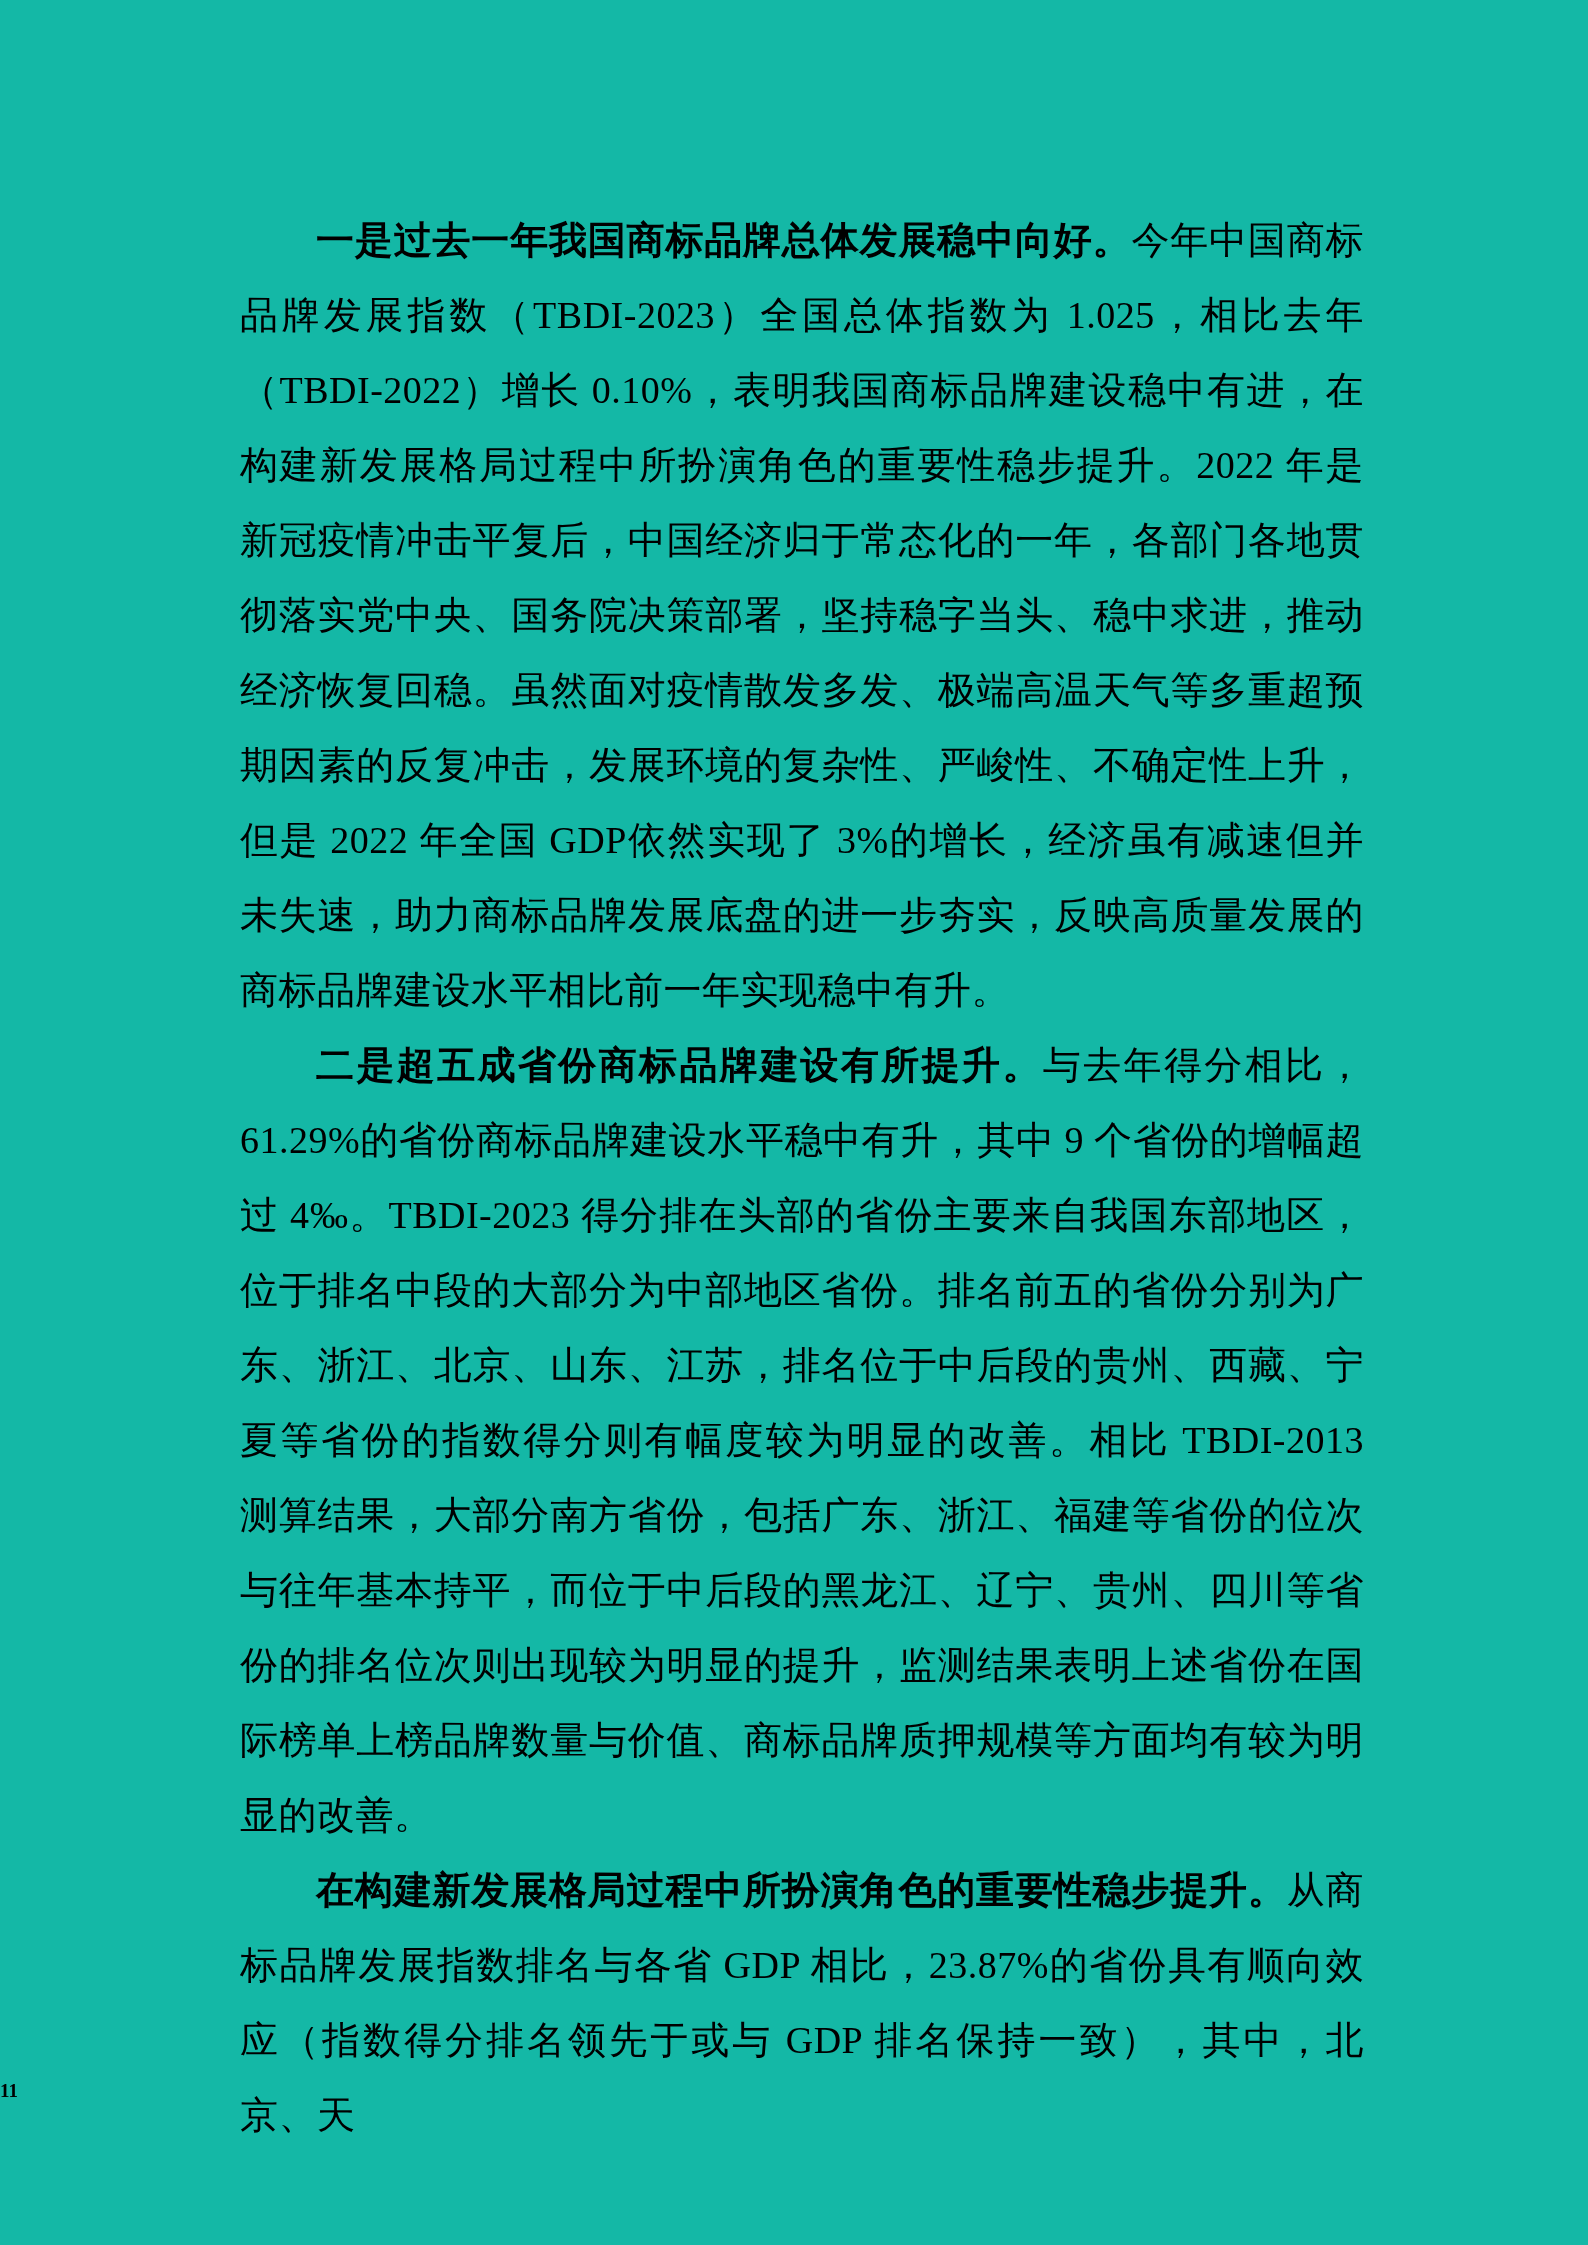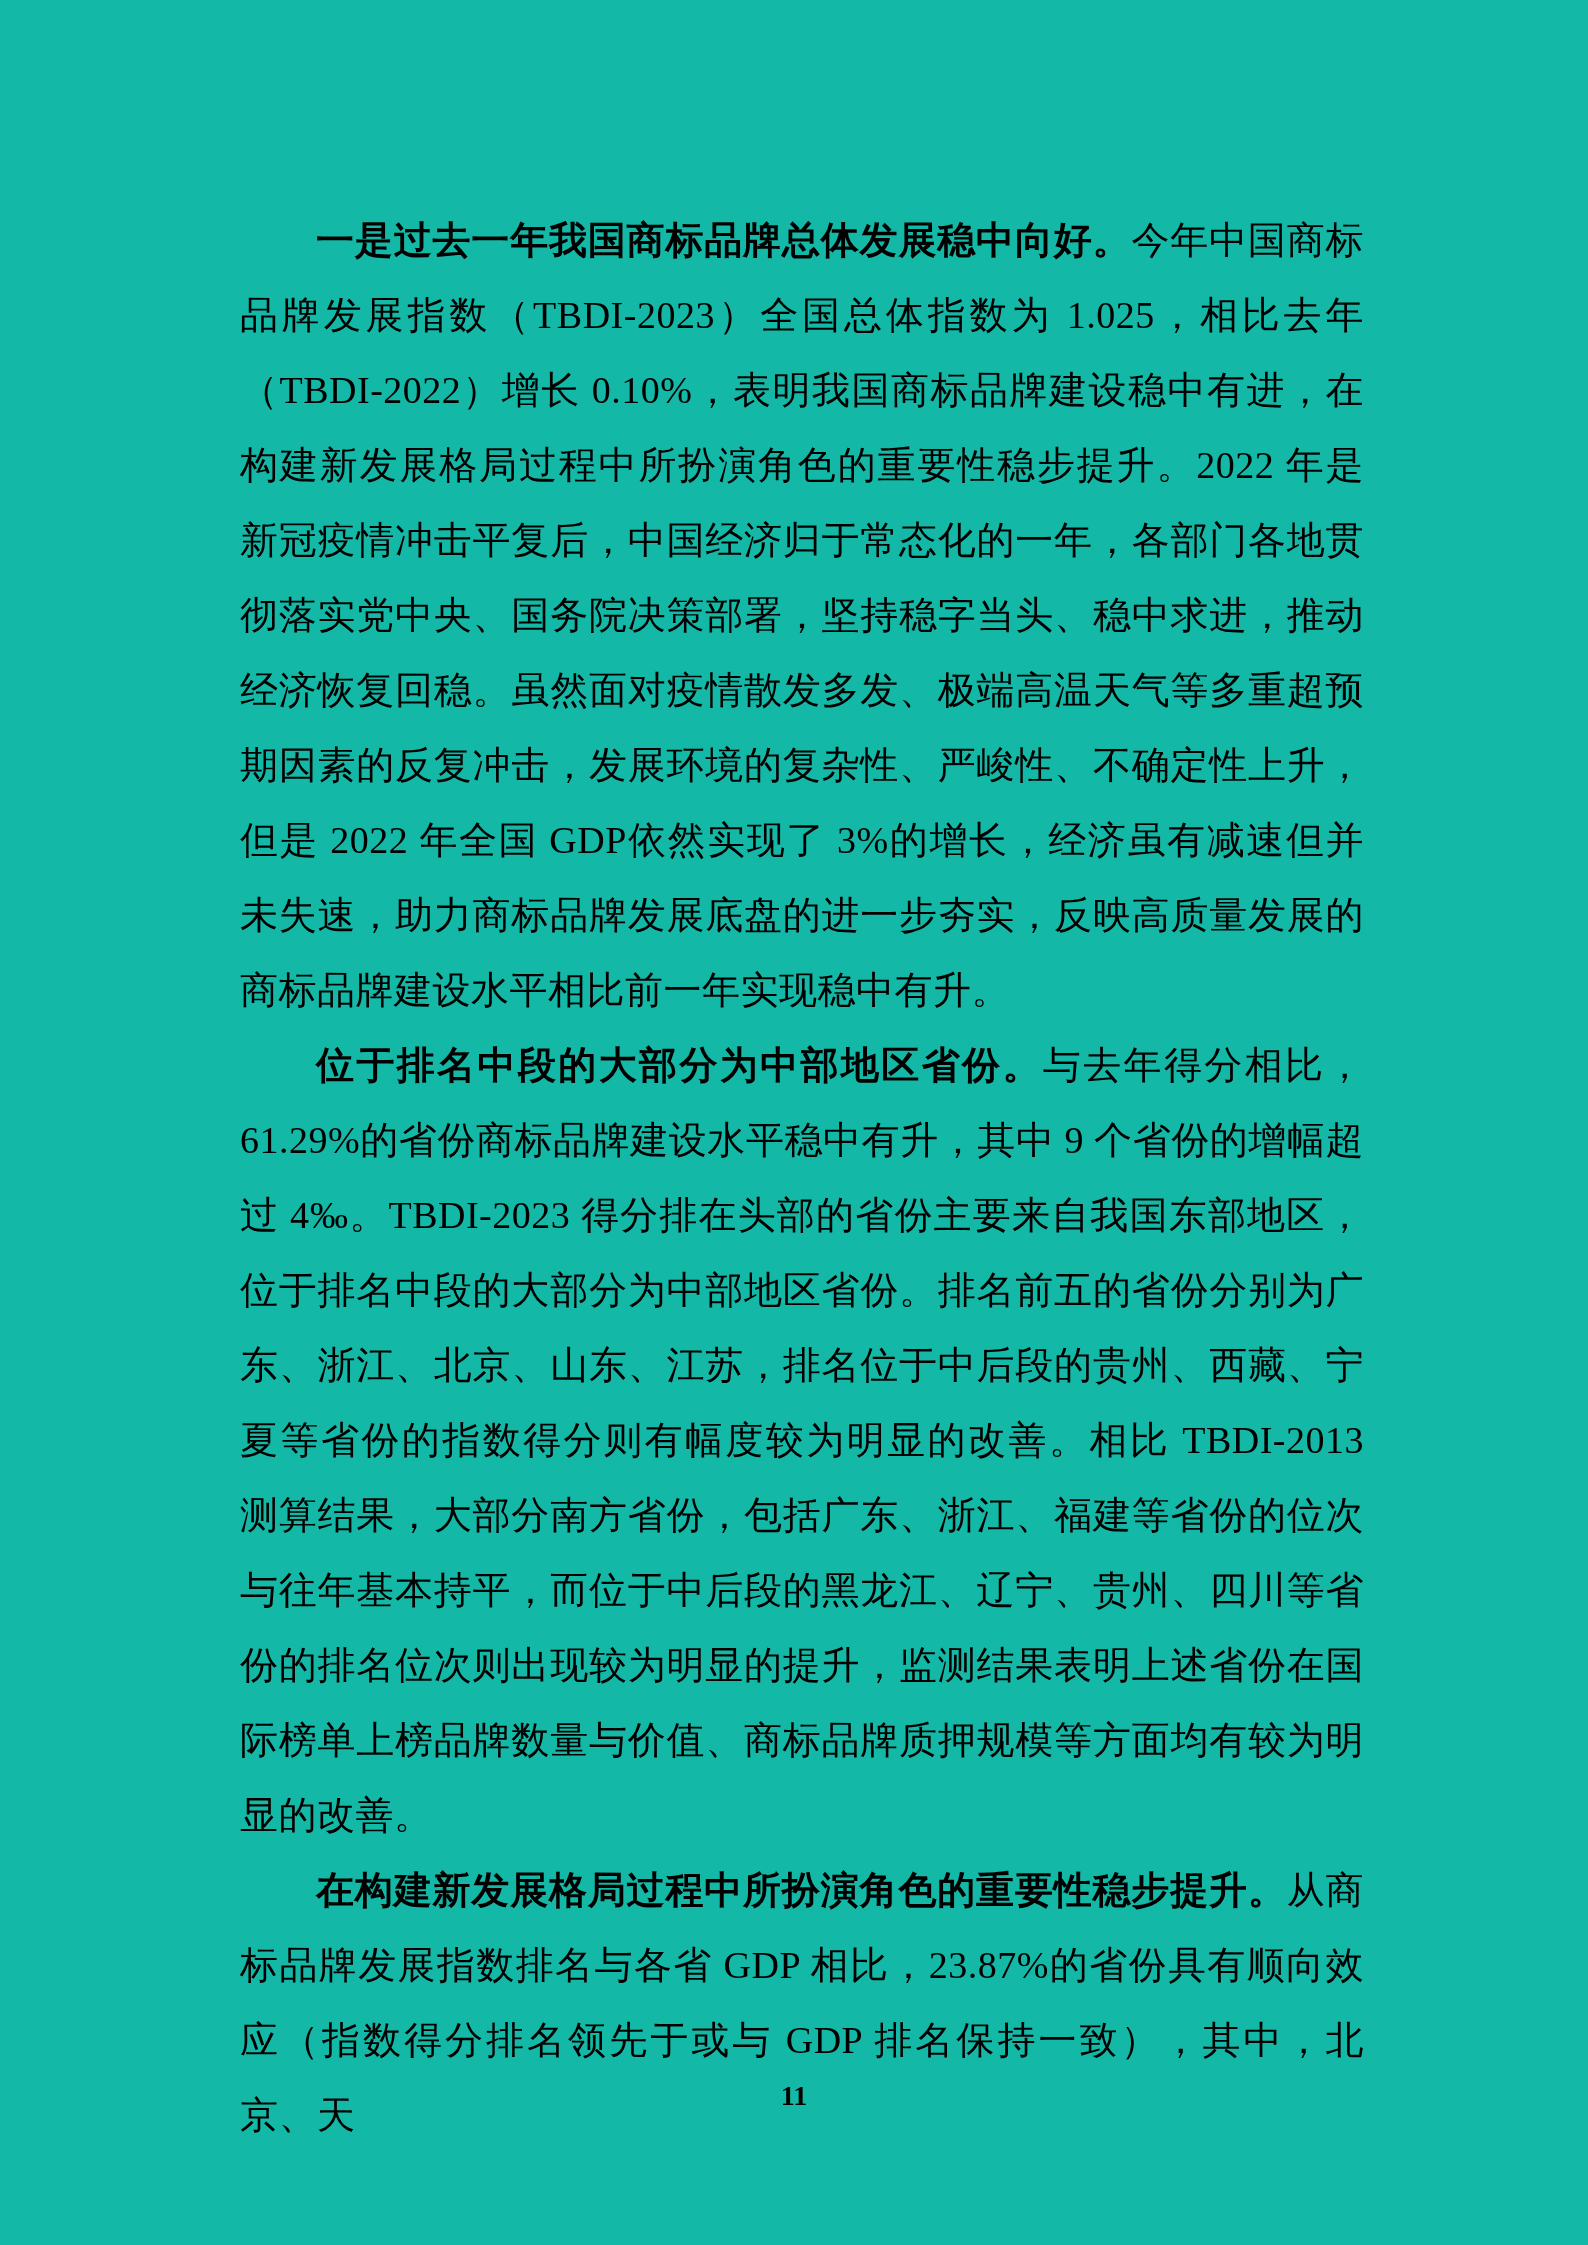--- a/index.html
+++ b/index.html
@@ -32,29 +32,28 @@
     text-indent: 2em;
   }
   .lead {
     font-weight: 700;
   }
   .page-number {
     position: absolute;
     top: 2080px;
     left: 0;
     width: 100%;
-    text-align: center;
-    font-size: 28px;
+    font-size: 19px;
     font-weight: 700;
     font-family: "Liberation Serif", "DejaVu Serif", serif;
   }
 </style>
 </head>
 <body>
 
 <div class="page">
   <div class="content">
     <p><span class="lead">一是过去一年我国商标品牌总体发展稳中向好。</span><span>今年中国商标品牌发展指数（TBDI-2023）全国总体指数为 1.025，相比去年（TBDI-2022）增长 0.10%，表明我国商标品牌建设稳中有进，在构建新发展格局过程中所扮演角色的重要性稳步提升。2022 年是新冠疫情冲击平复后，中国经济归于常态化的一年，各部门各地贯彻落实党中央、国务院决策部署，坚持稳字当头、稳中求进，推动经济恢复回稳。虽然面对疫情散发多发、极端高温天气等多重超预期因素的反复冲击，发展环境的复杂性、严峻性、不确定性上升，但是 2022 年全国 GDP依然实现了 3%的增长，经济虽有减速但并未失速，助力商标品牌发展底盘的进一步夯实，反映高质量发展的商标品牌建设水平相比前一年实现稳中有升。</span></p>
-    <p><span class="lead">位于排名中段的大部分为中部地区省份。</span><span>与去年得分相比，61.29%的省份商标品牌建设水平稳中有升，其中 9 个省份的增幅超过 4‰。TBDI-2023 得分排在头部的省份主要来自我国东部地区，位于排名中段的大部分为中部地区省份。排名前五的省份分别为广东、浙江、北京、山东、江苏，排名位于中后段的贵州、西藏、宁夏等省份的指数得分则有幅度较为明显的改善。相比 TBDI-2013 测算结果，大部分南方省份，包括广东、浙江、福建等省份的位次与往年基本持平，而位于中后段的黑龙江、辽宁、贵州、四川等省份的排名位次则出现较为明显的提升，监测结果表明上述省份在国际榜单上榜品牌数量与价值、商标品牌质押规模等方面均有较为明显的改善。</span></p>
+    <p><span class="lead">二是超五成省份商标品牌建设有所提升。</span><span>与去年得分相比，61.29%的省份商标品牌建设水平稳中有升，其中 9 个省份的增幅超过 4‰。TBDI-2023 得分排在头部的省份主要来自我国东部地区，位于排名中段的大部分为中部地区省份。排名前五的省份分别为广东、浙江、北京、山东、江苏，排名位于中后段的贵州、西藏、宁夏等省份的指数得分则有幅度较为明显的改善。相比 TBDI-2013 测算结果，大部分南方省份，包括广东、浙江、福建等省份的位次与往年基本持平，而位于中后段的黑龙江、辽宁、贵州、四川等省份的排名位次则出现较为明显的提升，监测结果表明上述省份在国际榜单上榜品牌数量与价值、商标品牌质押规模等方面均有较为明显的改善。</span></p>
     <p><span class="lead">在构建新发展格局过程中所扮演角色的重要性稳步提升。</span><span>从商标品牌发展指数排名与各省 GDP 相比，23.87%的省份具有顺向效应（指数得分排名领先于或与 GDP 排名保持一致），其中，北京、天</span></p>
   </div>
   <div class="page-number">11</div>
 </div>
 
 </body></html>

